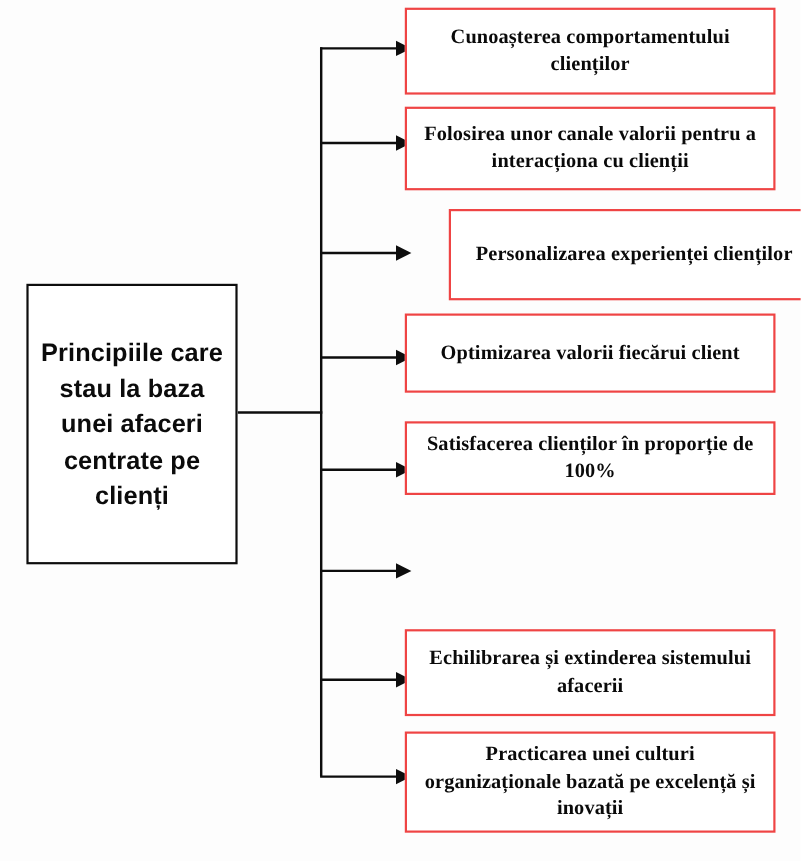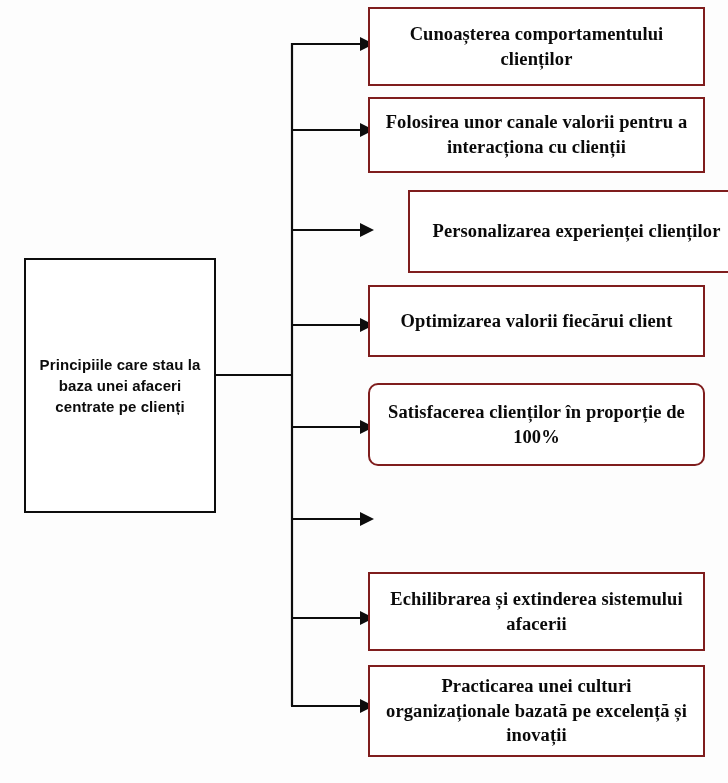--- a/index.html
+++ b/index.html
@@ -27,33 +27,33 @@
     background: #ffffff;
     box-sizing: border-box;
     display: flex;
     align-items: center;
     justify-content: center;
     padding: 4px 8px;
   }
   .root-label {
     font-family: "Liberation Sans", "DejaVu Sans", sans-serif;
     font-weight: bold;
-    font-size: 15px;
+    font-size: 23px;
     line-height: 1.42;
     text-align: center;
     color: #0b0b0b;
     letter-spacing: 0.1px;
   }
 
   
   .leaf-node {
     position: absolute;
     left: 368px;
     width: 337px;
-    border: 2px solid #7f1d1d;
+    border: 2px solid #ef4444;
     background: #ffffff;
     box-sizing: border-box;
     display: flex;
     align-items: center;
     justify-content: center;
     padding: 3px 10px;
   }
   .leaf-label {
     font-family: "Liberation Serif", "DejaVu Serif", serif;
     font-weight: bold;
@@ -132,21 +132,21 @@
   </div>
 
   <div class="leaf-node" style="top:190px;height:83px;margin-left:40px;">
     <span class="leaf-label">Personalizarea experienței clienților</span>
   </div>
 
   <div class="leaf-node" style="top:285px;height:72px;">
     <span class="leaf-label">Optimizarea valorii fiecărui client</span>
   </div>
 
-  <div class="leaf-node" style="top:383px;height:83px;border-radius:10px;">
+  <div class="leaf-node" style="top:383px;height:67px;">
     <span class="leaf-label">Satisfacerea clienților în proporție de 100%</span>
   </div>
 
 
   <div class="leaf-node" style="top:572px;height:79px;justify-content:flex-end;">
     <span class="leaf-label">Echilibrarea și extinderea sistemului afacerii</span>
   </div>
 
   <div class="leaf-node" style="top:665px;height:92px;">
     <span class="leaf-label">Practicarea unei culturi organizaționale bazată pe excelență și inovații</span>

